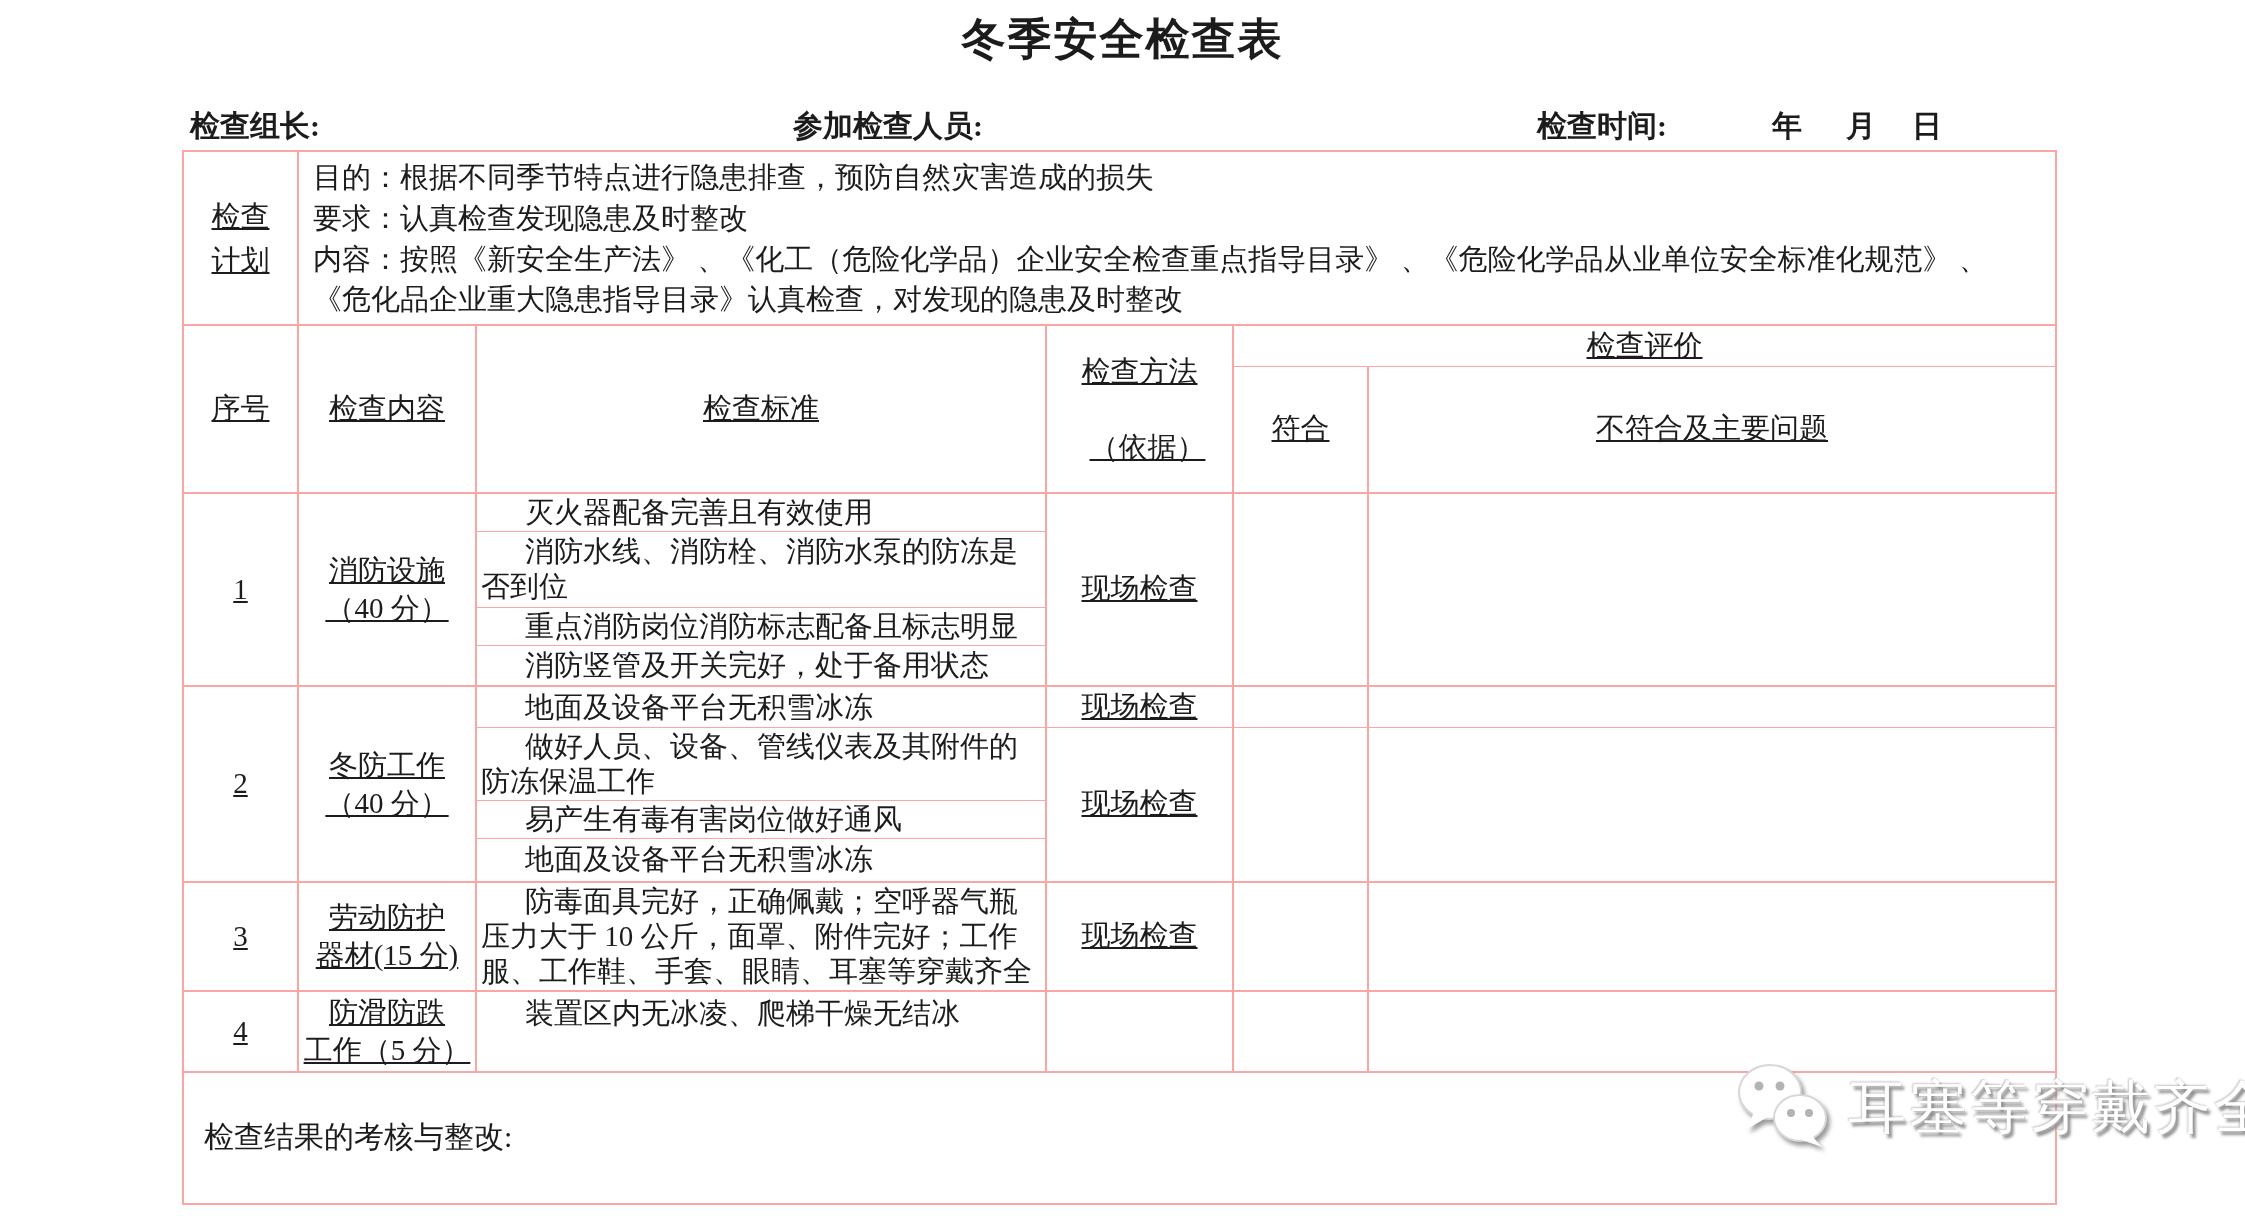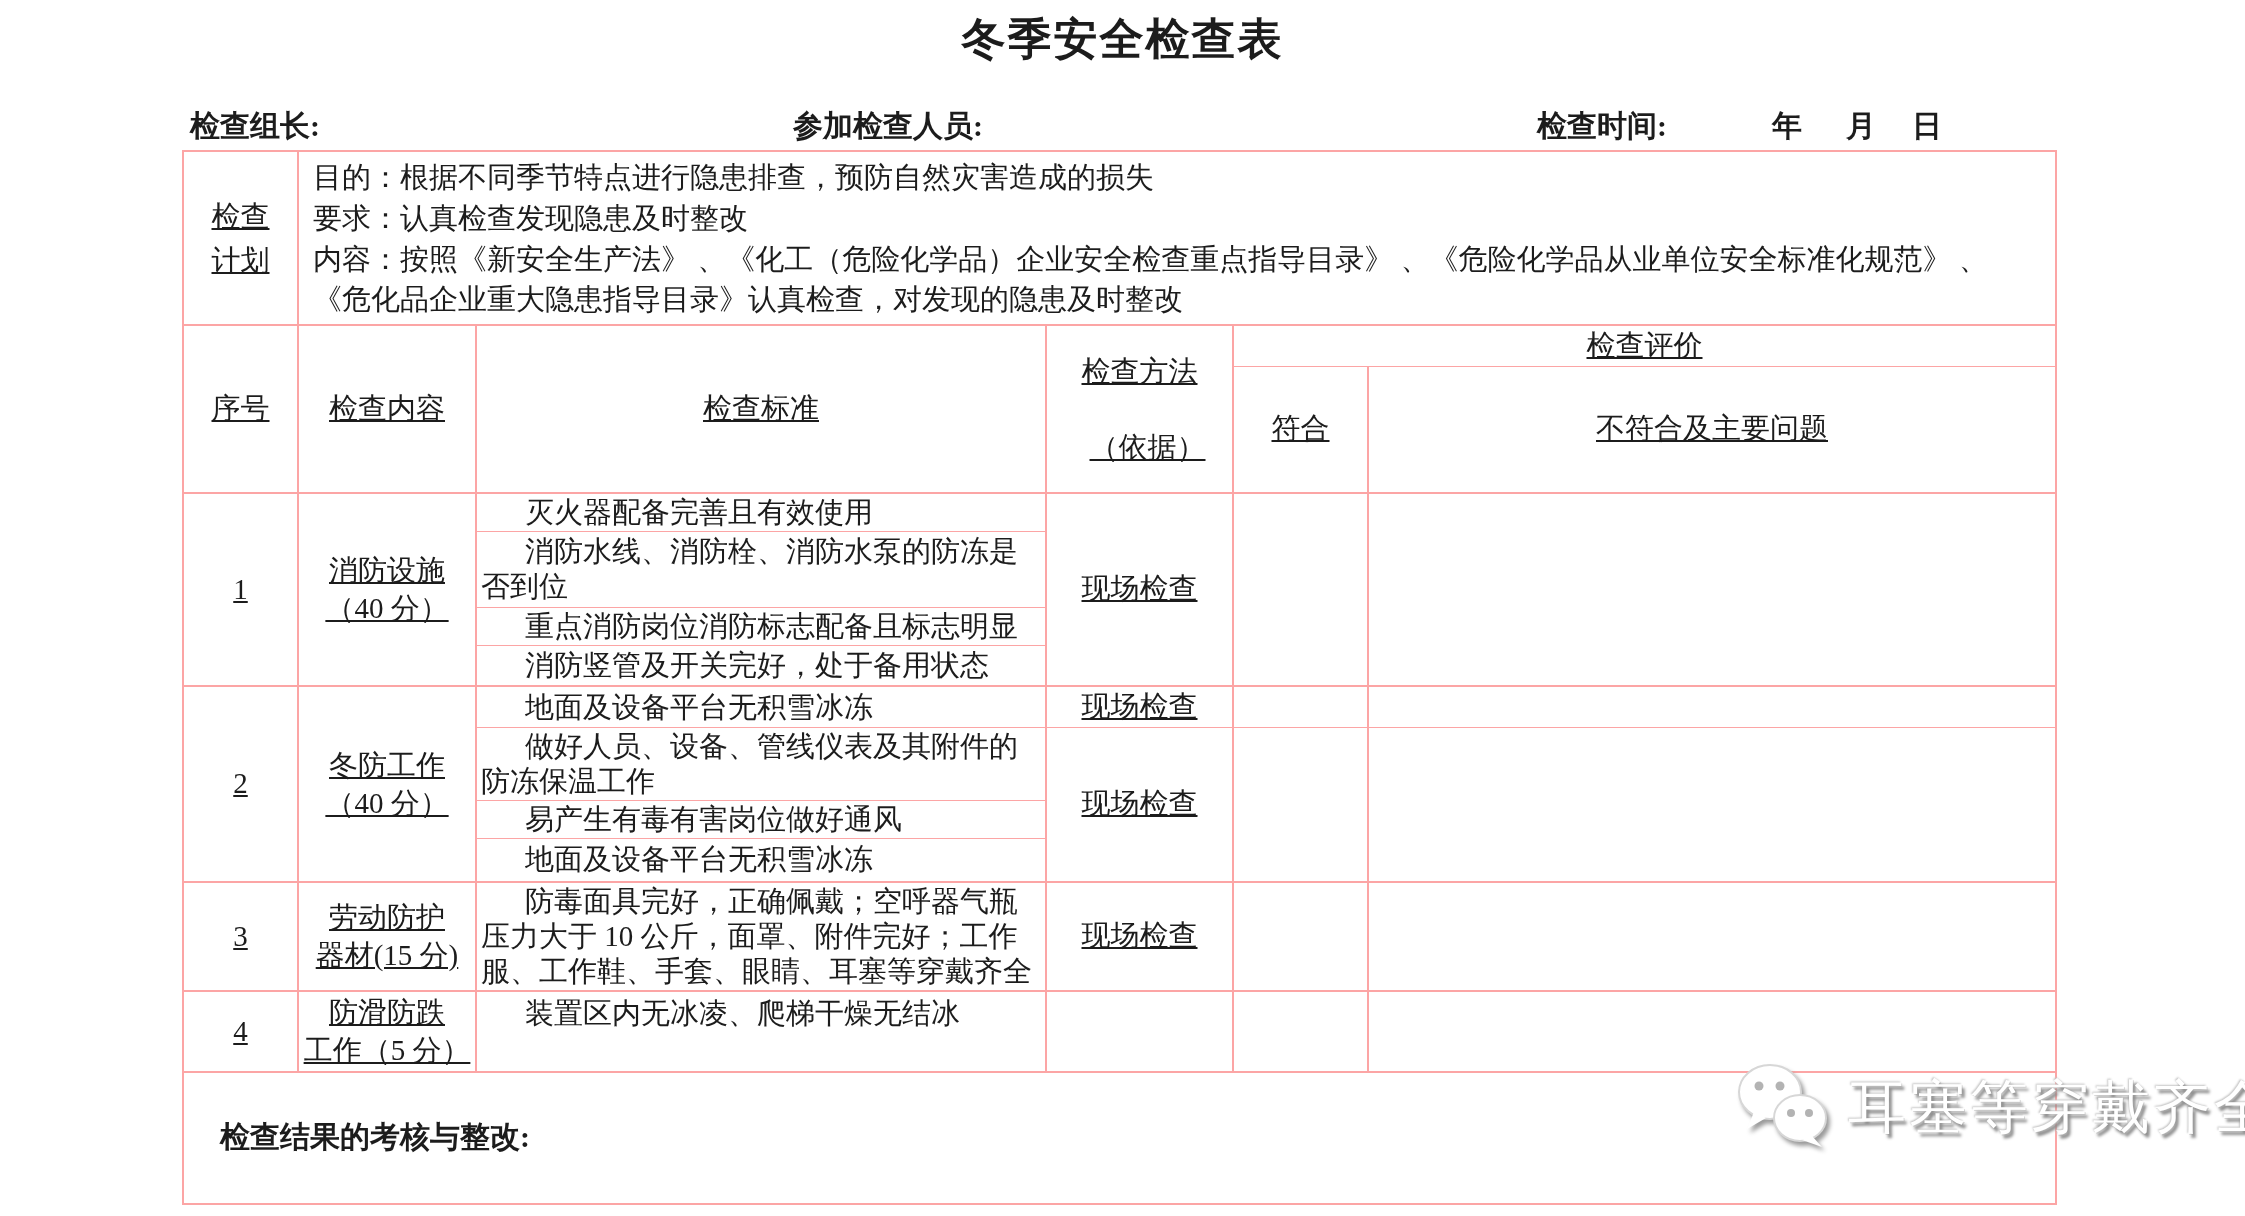--- a/index.html
+++ b/index.html
@@ -31,21 +31,21 @@
   td.std { text-align:left; padding:1px 10px 1px 4px; text-indent:44px; line-height:35px; }
   td.top-align { vertical-align:top; padding-top:4px; }
   .bt1 { border-top-width:1px !important; }
   .bb1 { border-bottom-width:1px !important; }
   td.plan-label div { line-height:44px; text-align:center; }
   td.plan-body { padding:4px 12px 4px 14px; line-height:40px; vertical-align:middle; }
   td.plan-body div { margin:1px 0; }
   .content-cell div { line-height:38px; text-align:center; }
   td.method-head div { line-height:32px; }
   td.method-head .gap { margin-top:44px;padding-left:16px; }
-  td.footer-cell { padding-left:36px; font-size:30px; vertical-align:middle;font-weight:bold; }
+  td.footer-cell { padding-left:20px; font-size:30px; vertical-align:middle; }
 
   .watermark { position:absolute; left:1734px; top:1062px; display:flex; align-items:center; z-index:5; }
   .wm-icon svg { filter:drop-shadow(3px 4px 2px #9a9a9a); }
   .wm-text {
     font-family:"Liberation Sans","DejaVu Sans",sans-serif;
     font-size:58px; letter-spacing:3px; margin-left:14px; white-space:nowrap;
     color:#ffffff;
     text-shadow: 3px 4px 3px #8e8e8e, -1px -1px 2px #c6c6c6, 1px 1px 0 #dcdcdc;
   }
 </style>

